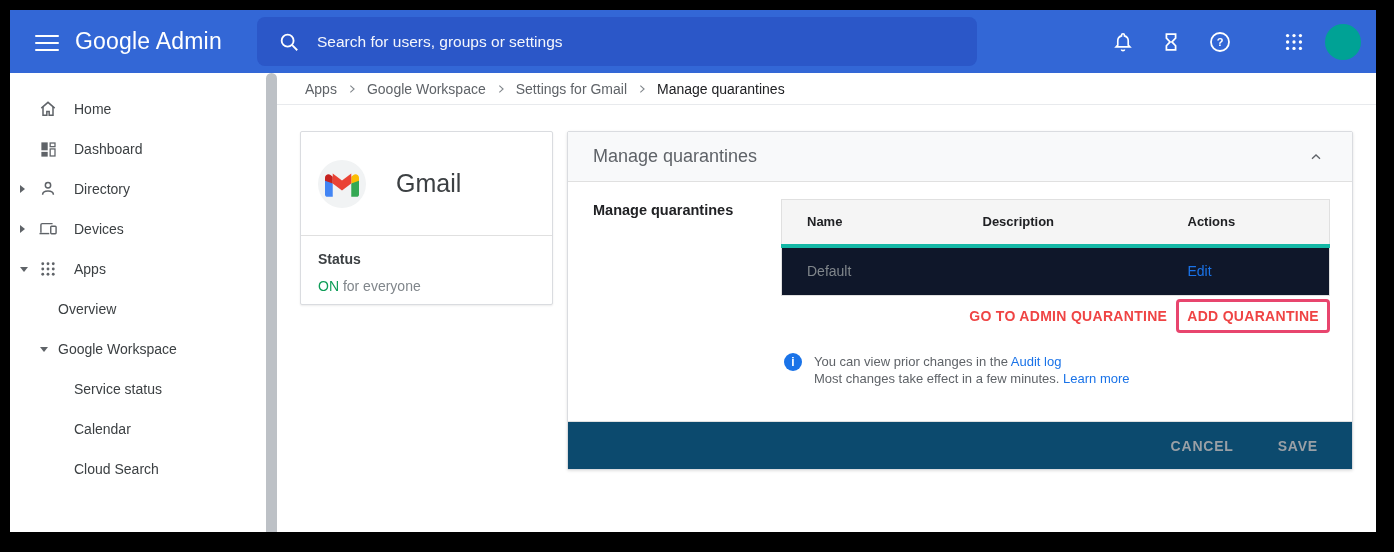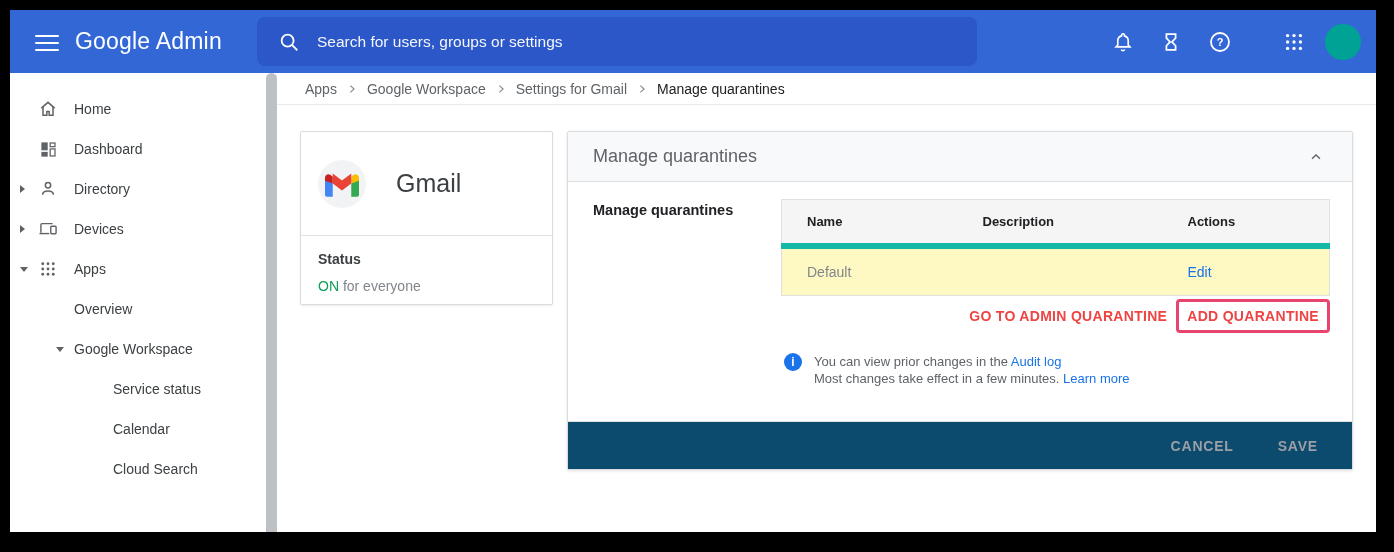--- a/index.html
+++ b/index.html
@@ -19,22 +19,22 @@
   .avatar { width:36px; height:36px; border-radius:50%; background:#00a295; cursor:pointer; }
 
   
   .sidebar { position:absolute; left:0; top:63px; width:256px; bottom:0; background:#fff; padding-top:16px; overflow:hidden; }
   .sb-scrollbar { position:absolute; left:256px; top:63px; width:11px; bottom:0; background:#bdc1c6; border-radius:6px 6px 0 0; }
   .nav-item { display:flex; align-items:center; height:40px; padding-left:10px; color:#3c4043; font-size:14px; cursor:pointer; }
   .expander { width:18px; display:flex; align-items:center; justify-content:flex-start; }
   .tri-right { width:0; height:0; border-left:5px solid #5f6368; border-top:4px solid transparent; border-bottom:4px solid transparent; }
   .tri-down { width:0; height:0; border-top:5px solid #5f6368; border-left:4px solid transparent; border-right:4px solid transparent; }
   .nav-icon { width:20px; height:20px; margin-right:16px; display:flex; align-items:center; justify-content:center; }
-  .lvl1 { padding-left:46px; }
-  .lvl2 { padding-left:103px; }
+  .lvl1 { padding-left:30px; }
+  .lvl2 { padding-left:64px; }
 
   
   .main { position:absolute; left:267px; top:63px; right:0; bottom:0; background:#fff; }
   .breadcrumb { height:32px; border-bottom:1px solid #e8eaed; display:flex; align-items:center; padding-left:28px; font-size:14px; color:#5f6368; }
   .crumb { cursor:pointer; }
   .crumb-sep { margin:0 10px; display:flex; align-items:center; }
   .crumb-current { color:#202124; }
 
   .content { position:relative; }
   .card { background:#fff; border:1px solid #dadce0; border-radius:2px; }
@@ -52,21 +52,21 @@
   
   .panel { position:absolute; left:290px; top:26px; width:786px; height:339px; box-shadow:0 1px 3px rgba(0,0,0,.12); }
   .panel-header { height:50px; background:#f8f9fa; border-bottom:1px solid #e0e0e0; display:flex; align-items:center; padding:0 24px 0 25px; cursor:pointer; }
   .panel-title { font-size:18px; color:#5f6368; }
   .panel-collapse { margin-left:auto; width:24px; height:24px; display:flex; align-items:center; justify-content:center; }
   .panel-body { height:239px; display:flex; padding:17px 22px 0 25px; }
   .section-label { width:188px; font-size:14.5px; font-weight:bold; color:#202124; padding-top:3px; }
   .table-area { flex:1; }
   table.q-table { width:100%; border-collapse:collapse; border:1px solid #e0e0e0; table-layout:fixed; }
   .q-table th { background:#f5f5f5; height:46px; text-align:left; font-size:13px; color:#202124; padding-left:25px; font-weight:bold; }
-  .q-table td { height:50px; font-size:14px; color:#80868b; padding-left:25px; border-top:6px solid #14b8a6; background:#fef9c3; }
+  .q-table td { height:50px; font-size:14px; color:#80868b; padding-left:25px; border-top:4px solid #14b8a6; background:#0f172a; }
   .q-table .col-name { width:176px; } .q-table .col-desc { width:205px; }
   .link { color:#1a73e8; cursor:pointer; text-decoration:none; }
   .links-row { margin-top:3px; display:flex; justify-content:flex-end; align-items:center; }
   .action-link { font-size:14px; font-weight:bold; color:#ef4444; letter-spacing:.3px; cursor:pointer; background:none; border:none; font-family:"Liberation Sans", sans-serif; }
   .highlight-box { margin-left:9px; border:3px solid #e8456e; border-radius:4px; padding:5px 8px; }
   .info-row { margin-top:20px; display:flex; padding-left:3px; }
   .info-icon { width:18px; height:18px; border-radius:50%; background:#1a73e8; color:#fff; font-size:12px; font-weight:bold; display:flex; align-items:center; justify-content:center; flex:none; }
   .info-text { margin-left:12px; font-size:13px; color:#5f6368; line-height:17px; }
   .panel-footer { height:48px; border-top:1px solid #e0e0e0; display:flex; align-items:center; justify-content:flex-end; padding-right:34px; background:#0c4a6e; }
   .footer-btn { background:none; border:none; font-size:14px; font-weight:bold; color:#9aa0a6; letter-spacing:.8px; cursor:pointer; font-family:"Liberation Sans", sans-serif; }

